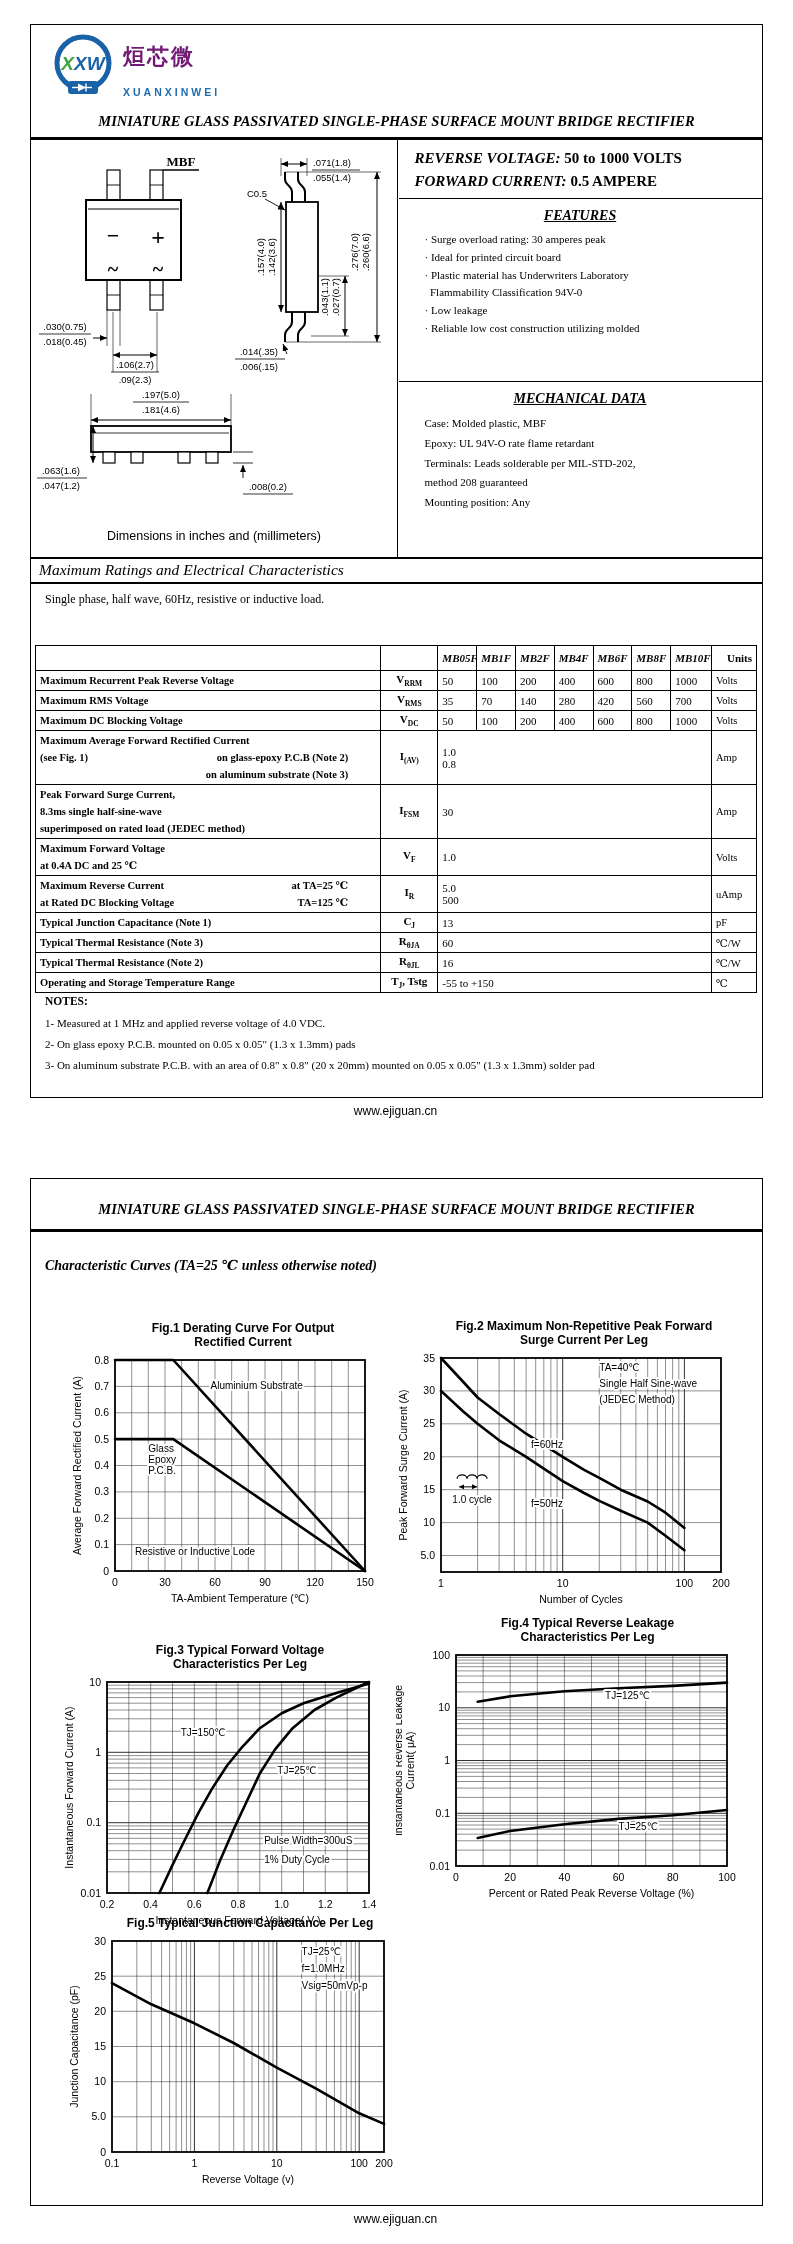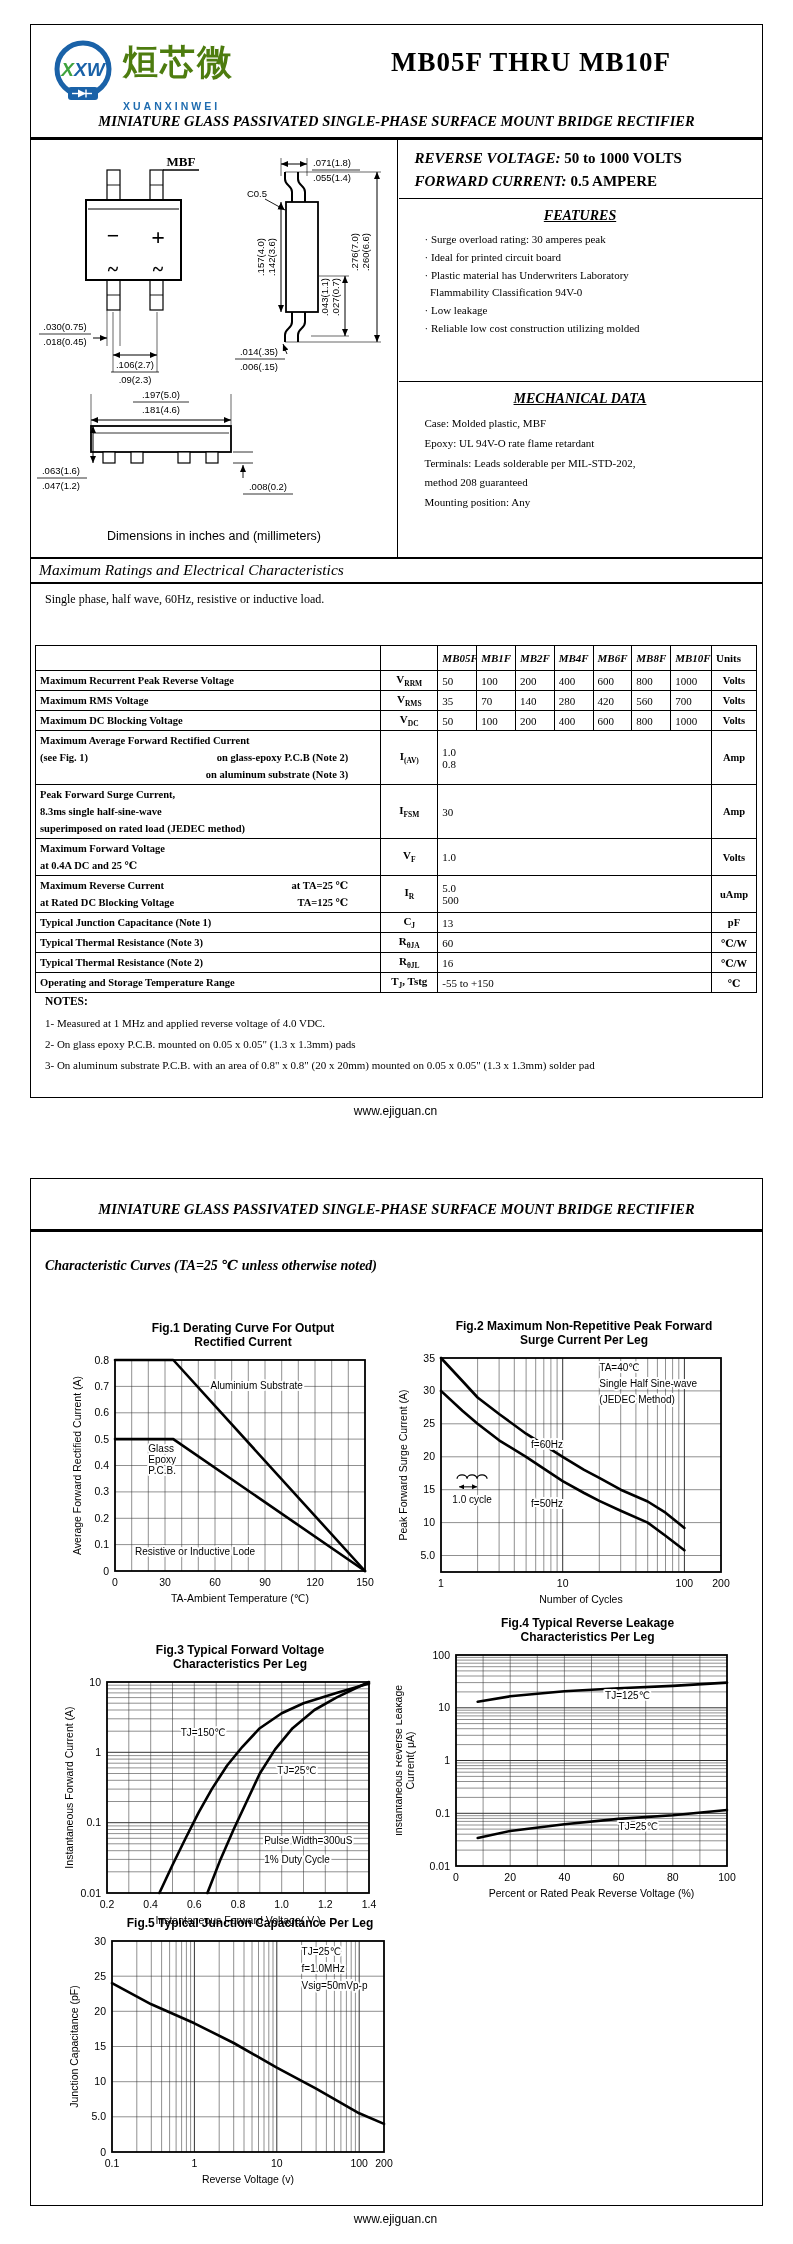--- a/index.html
+++ b/index.html
@@ -8,21 +8,21 @@
   .page{position:absolute;left:30px;width:731px;border:1.6px solid #000;background:#fff}
   #page1{top:24px;height:1072px}
   #page2{top:1178px;height:1026px}
   .footer{position:absolute;left:30px;width:731px;text-align:center;
           font:12px "Liberation Sans","DejaVu Sans",sans-serif}
   #f1{top:1104px}#f2{top:2212px}
 
   
   .logo{position:absolute;top:8px;left:20px;display:flex;align-items:center}
   .logo-txt{margin-left:6px;padding-top:6px}
-  .logo-cn{font-size:35px;font-weight:bold;color:#4d7c0f;letter-spacing:2px;
+  .logo-cn{font-size:22px;font-weight:bold;color:#701a75;letter-spacing:2px;
            font-family:"DejaVu Sans","Liberation Sans",sans-serif}
   .logo-en{font:bold 10.5px "Liberation Sans","DejaVu Sans",sans-serif;color:#1f6cb0;letter-spacing:3px;margin-top:14px}
   .doc-title{position:absolute;top:22px;left:280px;width:440px;text-align:center;
              font-size:27px;font-weight:bold;letter-spacing:1px}
   .subtitle{position:absolute;top:88px;left:0;width:100%;text-align:center;
             font-size:14.5px;font-weight:bold;font-style:italic}
   .hrule{position:absolute;top:112px;left:0;width:100%;height:3px;background:#000}
 
   
   .draw-col{position:absolute;top:115px;left:0;width:366px;height:417px;border-right:1.5px solid #000}
@@ -38,27 +38,27 @@
   .mech-block{padding:4px 8px}
   .mech-list{line-height:1.8}
 
   
   .ratings-bar{position:absolute;top:532px;left:0;width:100%;box-sizing:border-box;
                border-top:2.5px solid #000;border-bottom:2.5px solid #000;
                font-size:15.5px;font-weight:normal;font-style:italic;padding:2px 8px 3px 8px}
   .intro{position:absolute;top:563px;left:14px;font-size:12px;line-height:1.9}
   .rt-table{position:absolute;top:620px;left:4px;width:722px;border-collapse:collapse;table-layout:fixed}
   .rt-table th,.rt-table td{border:1px solid #000;padding:1px 4px;overflow:hidden}
-  .rt-table th{font-size:11px;font-weight:bold;font-style:italic;text-align:left;height:22px}
+  .rt-table th{font-size:11px;font-weight:bold;font-style:italic;text-align:right;height:22px}
   .rt-table th.unit-h{font-style:normal}
   .rt-table td.desc{font-size:10.5px;font-weight:bold;line-height:1.62;text-align:left}
   .rt-table td.sym{font-size:11px;font-weight:bold;text-align:center}
   .rt-table td.sym sub{font-size:7.5px}
   .rt-table td.val{font-size:11px;text-align:left}
-  .rt-table td.unit{font-size:10.5px;font-weight:bold;text-align:center}
+  .rt-table td.unit{font-size:10.5px;font-weight:normal;}
   .dline{display:flex;justify-content:space-between;padding-right:28px}
   .notes{position:absolute;top:966px;left:14px;font-size:11px;line-height:1.9}
   .notes .nh{font-weight:bold;font-size:11.5px}
 
   
   .p2-sub{position:absolute;top:22px;left:0;width:100%;text-align:center;
           font-size:14.5px;font-weight:bold;font-style:italic}
   .p2-rule{position:absolute;top:50px;left:0;width:100%;height:3px;background:#000}
   .curves-head{position:absolute;top:78px;left:14px;font-size:14px;font-weight:bold;font-style:italic}
   .fig{position:absolute}
@@ -96,21 +96,20 @@
         <path d="M27,50.5 L35,54.5 L27,58.5 z" fill="#fff" stroke="none"></path>
         <line x1="35" y1="50.5" x2="35" y2="58.5"></line>
       </g>
     </svg>
     <div class="logo-txt">
       <div class="logo-cn">烜芯微</div>
       <div class="logo-en">XUANXINWEI</div>
     </div>
   </div>
 
-  <div class="doc-title">MB05F THRU MB10F</div>
   <div class="subtitle">MINIATURE GLASS PASSIVATED SINGLE-PHASE SURFACE MOUNT BRIDGE RECTIFIER</div>
   <div class="hrule"></div>
 
   <div class="draw-col">
     <svg width="366" height="417" viewBox="0 0 366 417">
       <text class="mbf" x="150" y="26" text-anchor="middle">MBF</text>
       <line x1="132" y1="30" x2="168" y2="30" stroke="#000" stroke-width="1.3"></line>
 
       <g fill="#fff" stroke="#000">
         <rect x="76" y="30" width="13" height="30" stroke-width="1.2"></rect>

